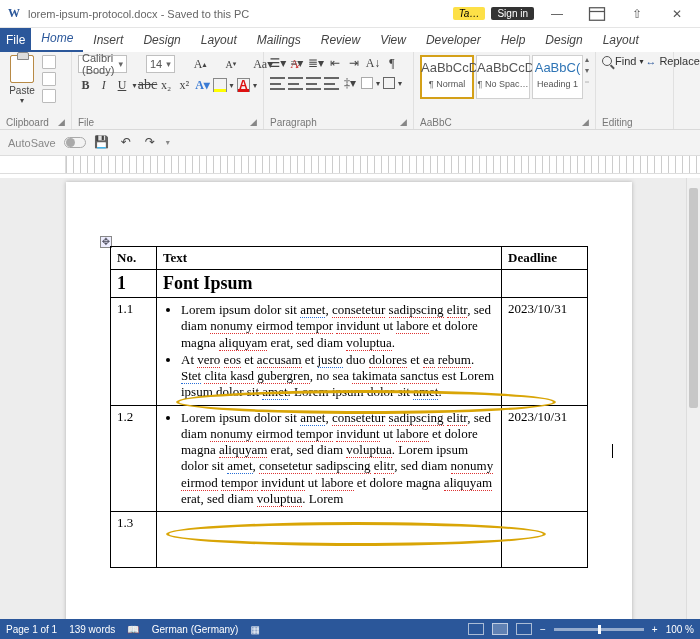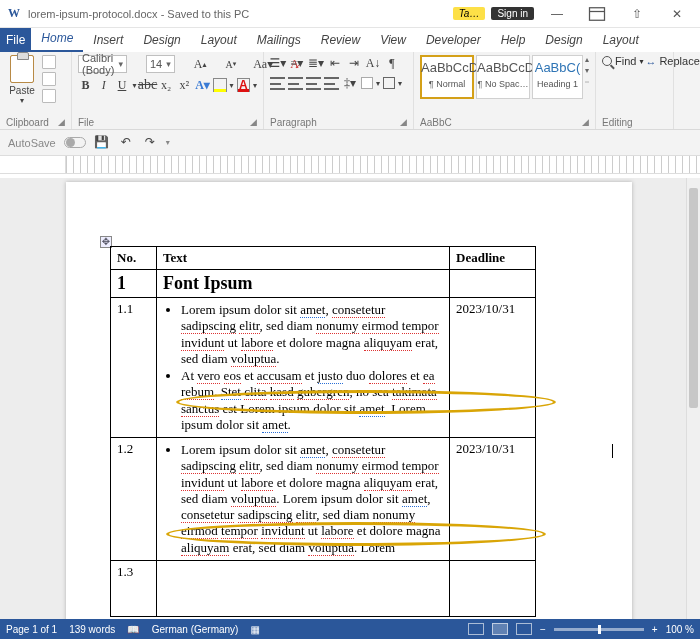--- a/index.html
+++ b/index.html
@@ -51,21 +51,21 @@
   .switch { width:22px;height:11px;border:1px solid #aaa;border-radius:6px;position:relative;}
   .switch::after{content:"";width:9px;height:9px;background:#aaa;border-radius:50%;position:absolute;left:1px;top:0;}
   .ruler-bar { height:18px; background:#fff; border-bottom:1px solid #ddd; display:flex;}
   .ruler-corner{ width:66px; border-right:1px solid #ddd;}
   .ruler { flex:1; background:repeating-linear-gradient(90deg,#ccc 0,#ccc 1px, transparent 1px, transparent 7px); position:relative; font-size:8px; color:#777;}
   .doc-area { position:absolute; top:178px; bottom:20px; left:0; right:14px; background:#ededed; overflow:hidden;}
   .vscroll { position:absolute; top:178px; bottom:20px; right:0; width:14px; background:#f0f0f0; border-left:1px solid #ddd;}
   .vthumb{ position:absolute; top:10px; left:2px; right:2px; height:220px; background:#c7c7c7; border-radius:2px;}
   .page { position:absolute; top:4px; left:66px; width:566px; height:628px; background:#fff; box-shadow:0 0 4px rgba(0,0,0,.25);}
   .vruler { position:absolute; top:178px; bottom:20px; left:50px; width:14px; background:#fff; border-right:1px solid #e0e0e0;}
-  .doc-table { position:absolute; top:64px; left:44px; width:426px; border-collapse:collapse; font-family:"Times New Roman", serif; font-size:13px; color:#000;}
+  .doc-table { position:absolute; top:64px; left:44px; width:478px; border-collapse:collapse; font-family:"Times New Roman", serif; font-size:13px; color:#000;}
   .doc-table td, .doc-table th { border:1px solid #000; padding:3px 6px; vertical-align:top; text-align:left;}
   .doc-table th { font-weight:bold;}
   .big1 { font-size:18px; font-weight:bold;}
   ul.bullets{ margin:0; padding-left:18px;}
   ul.bullets li{ margin:1px 0; line-height:1.25;}
   .spell{ border-bottom:1.5px dotted #d33; }
   .gram{ border-bottom:1.5px dotted #2a6fd6; }
   .mark-ellipse{ position:absolute; border:3px solid #d9a506; border-radius:50%/50%; pointer-events:none; }
   .cursor{ position:absolute; width:1px; height:14px; background:#000; }
   .status { position:absolute; bottom:0; left:0; right:0; height:20px; background:#2b579a; color:#fff; display:flex; align-items:center; font-size:10px; padding:0 6px; gap:12px;}

